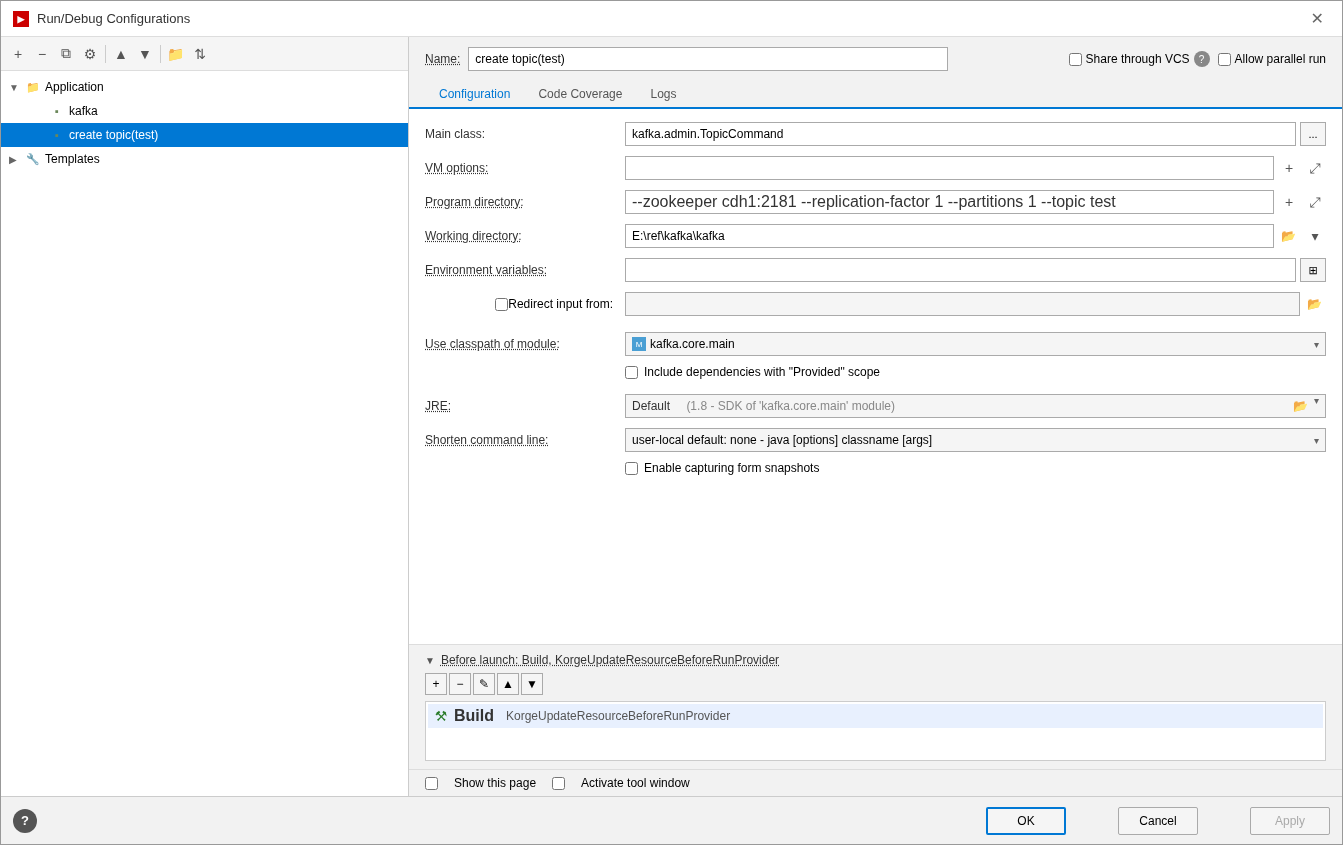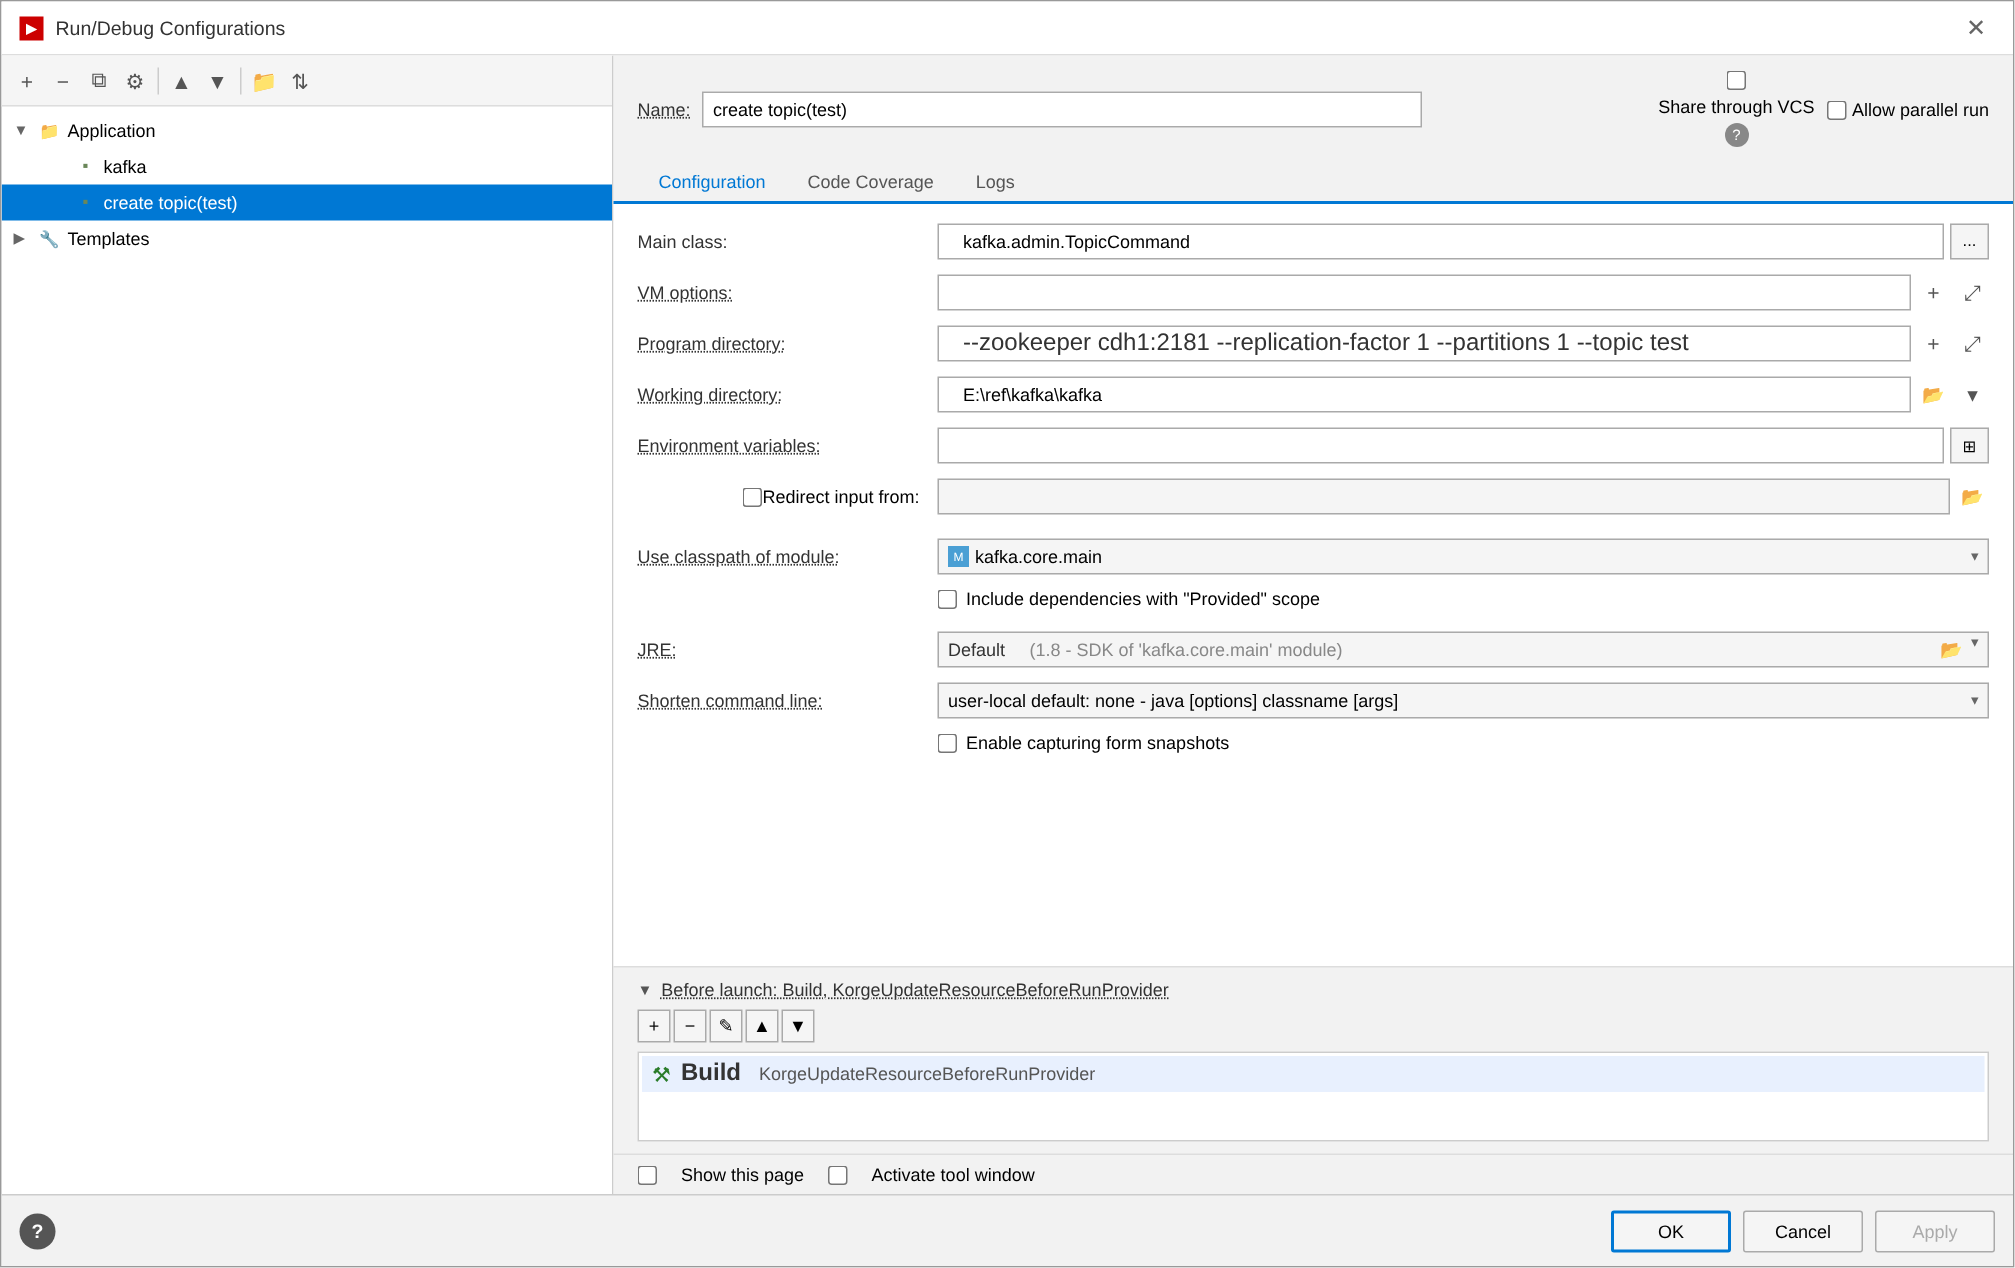--- a/index.html
+++ b/index.html
@@ -169,21 +169,20 @@
       border: 1px solid #aaa;
       padding: 2px 6px;
       font-size: 12px;
       background: white;
     }
     .share-checkbox-area {
       display: flex;
       align-items: center;
       gap: 4px;
       margin-left: auto;
-      flex-direction: column;
     }
     .share-checkbox-area label { font-size: 12px; cursor: pointer; }
     .parallel-checkbox-area {
       display: flex;
       align-items: flex-end;
       gap: 4px;
     }
     .parallel-checkbox-area label { font-size: 12px; cursor: pointer; }
     .help-icon {
       width: 16px;
@@ -243,21 +242,21 @@
     .form-field {
       flex: 1;
       display: flex;
       align-items: center;
       gap: 4px;
     }
     .text-input {
       flex: 1;
       height: 24px;
       border: 1px solid #aaa;
-      padding: 2px 16px;
+      padding: 2px 6px;
       font-size: 12px;
       background: white;
     }
     .text-input.gray-bg { background: #f5f5f5; }
     .dotted-btn {
       width: 26px;
       height: 24px;
       border: 1px solid #aaa;
       background: #f5f5f5;
       cursor: pointer;
@@ -399,20 +398,21 @@
     }
     .footer-btn {
       min-width: 80px;
       height: 28px;
       padding: 0 16px;
       border: 1px solid #aaa;
       background: #f5f5f5;
       font-size: 12px;
       cursor: pointer;
       border-radius: 2px;
+      margin-left: 44px;
     }
     .footer-btn.ok-btn {
       background: #f5f5f5;
       border: 2px solid #0078d4;
     }
     .footer-btn.apply-btn { color: #aaa; }
     .program-args-text {
       font-size: 16px;
       color: #333;
       overflow: hidden;

